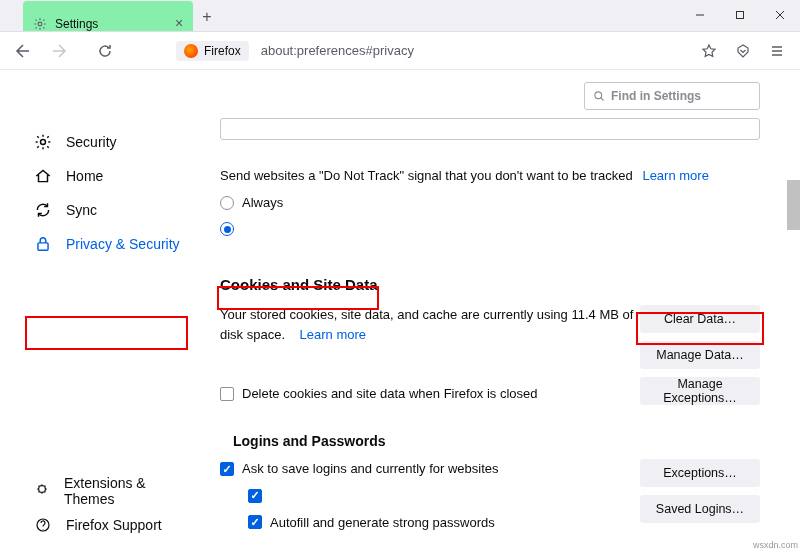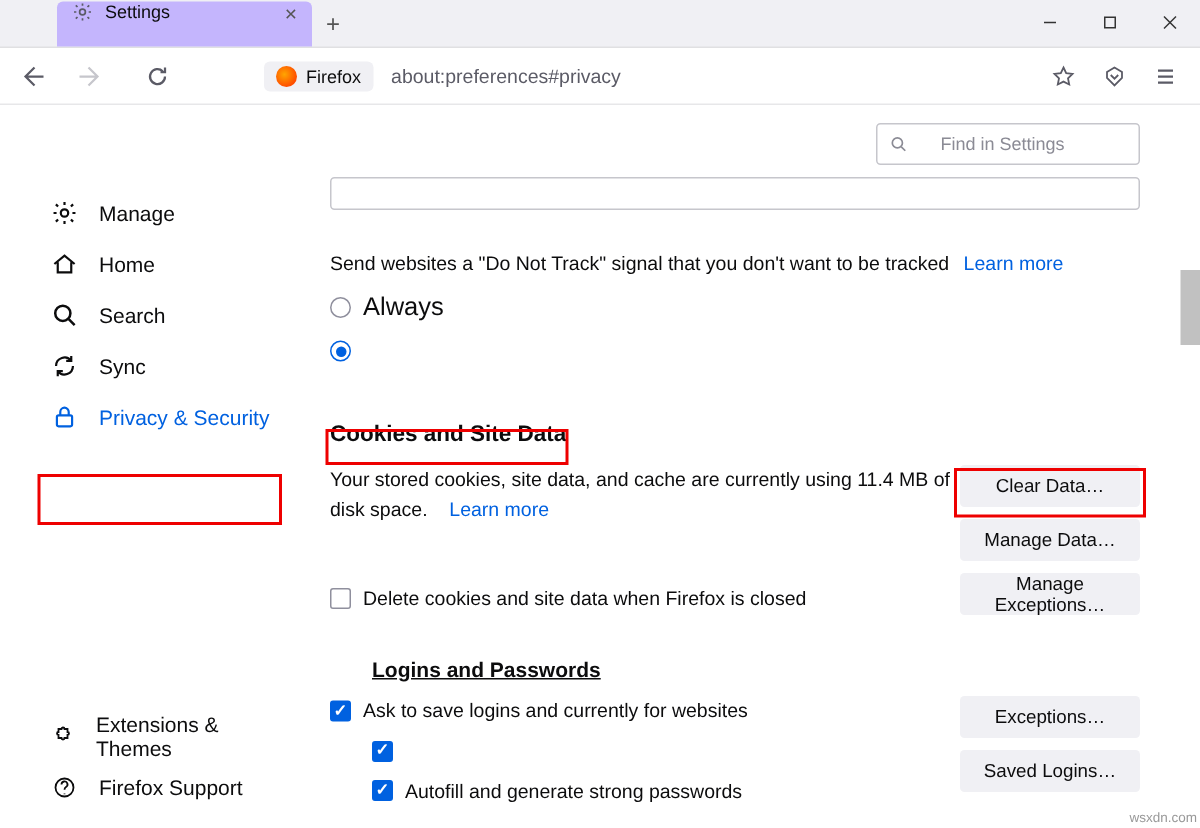--- a/index.html
+++ b/index.html
@@ -1,20 +1,20 @@
 <!DOCTYPE html>
 <html><head>
 <meta charset="utf-8">
 <style>
 * { margin: 0; padding: 0; box-sizing: border-box; font-family: "Segoe UI", Arial, sans-serif; }
 body { width: 800px; height: 552px; background: #fff; font-size: 13px; color: #0c0c0d; position: relative; overflow: hidden; }
 
 
 .titlebar { height: 32px; background: #f0f0f4; display: flex; align-items: flex-end; border-bottom: 1px solid #e0e0e2; }
-.tab { background: #c4b5fd; height: 30px; margin-left: 38px; display: flex; align-items: flex-start; padding: 0 6px 0 10px; border-radius: 4px 4px 0 0; width: 170px; gap: 8px; }
+.tab { background: #86efac; height: 30px; margin-left: 23px; display: flex; align-items: flex-end; padding: 0 6px 0 10px; border-radius: 4px 4px 0 0; width: 170px; gap: 8px; }
 .tab .icon { width: 14px; height: 14px; display: flex; align-items: center; justify-content: center; }
 .tab .label { flex: 1; font-size: 12px; }
 .tab .close { width: 16px; height: 16px; display: flex; align-items: center; justify-content: center; font-size: 14px; color: #555; cursor: pointer; }
 .newtab { width: 28px; height: 28px; display: flex; align-items: center; justify-content: center; font-size: 16px; color: #555; cursor: pointer; }
 .win-controls { margin-left: auto; display: flex; }
 .win-btn { width: 40px; height: 32px; display: flex; align-items: center; justify-content: center; font-size: 12px; cursor: pointer; }
 
 
 .toolbar { height: 38px; display: flex; align-items: center; padding: 0 8px; gap: 6px; border-bottom: 1px solid #e7e7e9; }
 .tool-icon { width: 30px; height: 30px; display: flex; align-items: center; justify-content: center; color: #5b5b66; cursor: pointer; border-radius: 4px; }
@@ -29,48 +29,48 @@
 .content { display: flex; height: calc(552px - 70px); }
 .sidebar { width: 210px; padding: 55px 20px 10px 28px; display: flex; flex-direction: column; }
 .side-item { display: flex; align-items: center; gap: 14px; height: 34px; padding: 0 6px; cursor: pointer; border-radius: 4px; font-size: 14px; color: #0c0c0d; }
 .side-item.selected { color: #0061e0; }
 .side-item .sicon { width: 18px; height: 18px; display: flex; align-items: center; justify-content: center; }
 .red-box-side { border: 2px solid #e00; position: absolute; left: 25px; top: 316px; width: 163px; height: 34px; pointer-events: none; }
 .side-bottom { margin-top: auto; }
 
 .main { flex: 1; padding: 12px 40px 0 6px; overflow: hidden; position: relative; }
 .search-wrap { display: flex; justify-content: flex-end; margin-bottom: 8px; }
-.search-box { width: 176px; height: 28px; border: 1px solid #c6c6cc; border-radius: 3px; display: flex; align-items: center; padding: 0 8px; gap: 22px; color: #8b8b95; font-size: 12px; }
+.search-box { width: 176px; height: 28px; border: 1px solid #c6c6cc; border-radius: 3px; display: flex; align-items: center; padding: 0 8px; gap: 6px; color: #8b8b95; font-size: 12px; font-weight: bold; }
 .fake-textarea { border: 1px solid #c6c6cc; border-radius: 3px; height: 22px; margin-bottom: 28px; margin-left: 4px; margin-right: 0; }
 
 .section { margin-left: 4px; }
 .dnt-line { font-size: 13px; color: #0c0c0d; }
 .dnt-line a { color: #0061e0; text-decoration: none; margin-left: 6px; }
-.radio-row { display: flex; align-items: center; gap: 8px; margin-top: 12px; font-size: 17px; }
+.radio-row { display: flex; align-items: center; gap: 8px; margin-top: 12px; font-size: 13px; }
 .radio { width: 14px; height: 14px; border: 1.5px solid #8f8f9d; border-radius: 50%; }
 .radio.checked { border-color: #0061e0; display: flex; align-items: center; justify-content: center; }
 .radio.checked::after { content: ''; width: 7px; height: 7px; border-radius: 50%; background: #0061e0; }
 
 .sect-head { font-size: 15px; font-weight: 600; margin-top: 40px; margin-bottom: 12px; }
 .red-box-head { border: 2px solid #e00; position: absolute; left: 7px; top: 216px; width: 162px; height: 24px; pointer-events: none; }
 
 .row-split { display: flex; gap: 4px; }
 .row-left { flex: 1; font-size: 13px; color: #0c0c0d; line-height: 1.5; }
 .row-left a { color: #0061e0; text-decoration: none; }
 .row-right { width: 120px; display: flex; flex-direction: column; gap: 8px; }
 .btn { background: #f0f0f4; border: none; height: 28px; font-size: 12.5px; color: #0c0c0d; cursor: pointer; border-radius: 3px; padding: 0 8px; text-align: center; }
 .red-box-btn { border: 2px solid #e00; position: absolute; right: 36px; top: 242px; width: 128px; height: 33px; pointer-events: none; }
 
 .check-row { display: flex; align-items: center; gap: 8px; margin-top: 16px; font-size: 13px; }
 .check-row.indent { margin-left: 28px; margin-top: 10px; }
 .cbx { width: 14px; height: 14px; border: 1.5px solid #8f8f9d; border-radius: 2px; display: flex; align-items: center; justify-content: center; }
 .cbx.checked { background: #0061e0; border-color: #0061e0; color: #fff; }
 .cbx.checked::after { content: '✓'; font-size: 11px; font-weight: bold; color: #fff; }
 
-.sect-head2 { font-size: 14px; font-weight: 600; margin-top: 28px; margin-bottom: 10px; margin-left: 28px; text-decoration: underline; }
+.sect-head2 { font-size: 14px; font-weight: 600; margin-top: 28px; margin-bottom: 10px; margin-left: 13px; }
 
 .scrollbar-thumb { position: absolute; right: 0; top: 180px; width: 13px; height: 50px; background: #c1c1c1; }
 .watermark { position: absolute; right: 2px; bottom: 2px; font-size: 9px; color: #999; }
 svg { display: block; }
 </style>
 </head>
 <body>
 
 <div class="titlebar">
   <div class="tab">
@@ -151,38 +151,29 @@
 
 <div class="content">
   <div class="sidebar">
     <div class="side-item">
       <span class="sicon">
           <svg width="18" height="18" viewBox="0 0 16 16" fill="none" stroke="#0c0c0d" stroke-width="1.3">
             <circle cx="8" cy="8" r="2.2"></circle>
             <path d="M8 1.5v1.8M8 12.7v1.8M2.9 2.9l1.3 1.3M11.8 11.8l1.3 1.3M1.5 8h1.8M12.7 8h1.8M2.9 13.1l1.3-1.3M11.8 4.2l1.3-1.3"></path>
           </svg>
         </span>
-      <span>Manage</span>
+      <span>Security</span>
     </div>
     <div class="side-item">
       <span class="sicon">
           <svg width="18" height="18" viewBox="0 0 16 16" fill="none" stroke="#0c0c0d" stroke-width="1.3">
             <path d="M2 8l6-5 6 5M4 7v6h8V7"></path>
           </svg>
         </span>
       <span>Home</span>
-    </div>
-    <div class="side-item">
-      <span class="sicon">
-          <svg width="18" height="18" viewBox="0 0 16 16" fill="none" stroke="#0c0c0d" stroke-width="1.5">
-            <circle cx="7" cy="7" r="4.5"></circle>
-            <line x1="10.5" y1="10.5" x2="14" y2="14"></line>
-          </svg>
-        </span>
-      <span>Search</span>
     </div>
     <div class="side-item">
       <span class="sicon">
           <svg width="18" height="18" viewBox="0 0 16 16" fill="none" stroke="#0c0c0d" stroke-width="1.3">
             <path d="M3 8a5 5 0 0 1 9-3M13 8a5 5 0 0 1-9 3M12 2v3h-3M4 14v-3h3"></path>
           </svg>
         </span>
       <span>Sync</span>
     </div>
     <div class="side-item selected">

